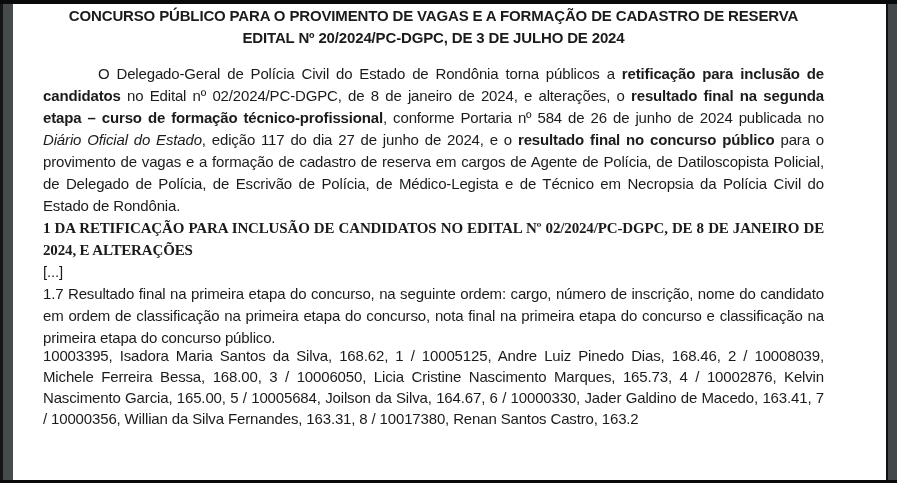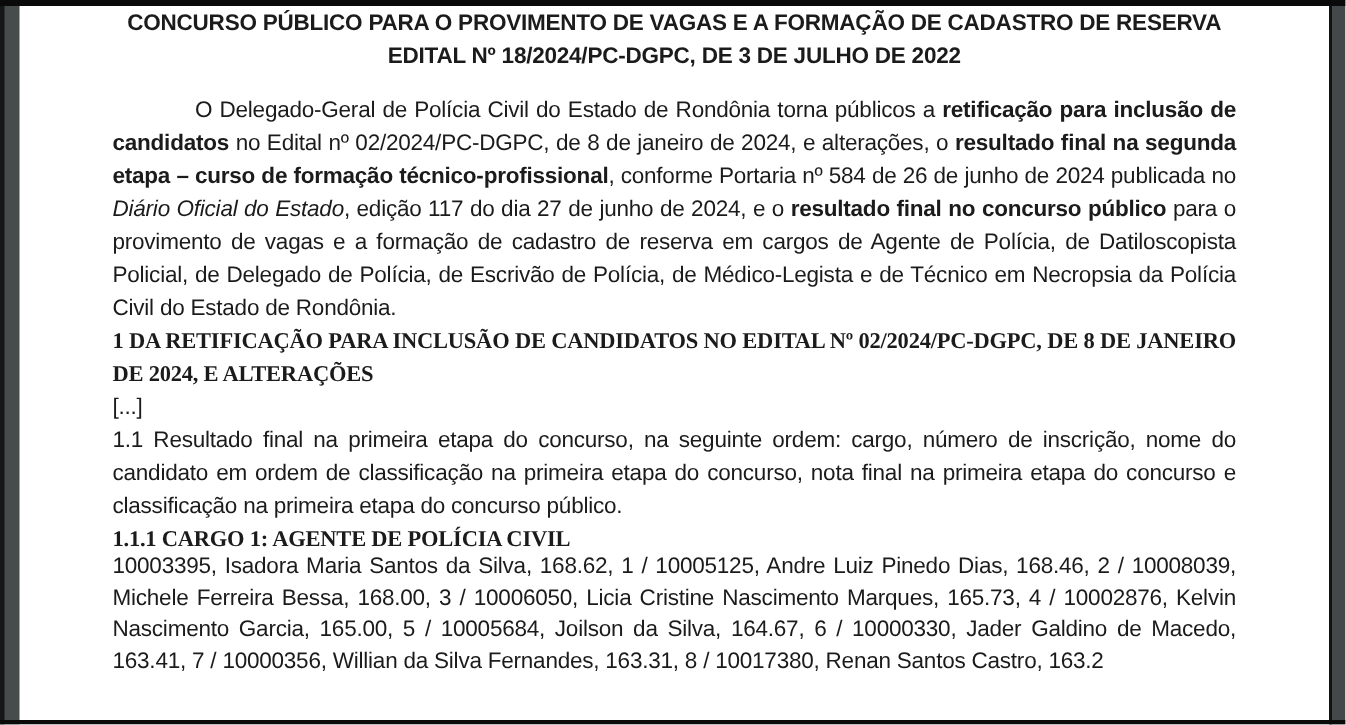--- a/index.html
+++ b/index.html
@@ -9,21 +9,21 @@
     font-family:"Liberation Sans",sans-serif;
   }
   .side-strip{position:absolute;top:0;bottom:0;background:#464b4c;z-index:2;}
   .side-strip.left{left:0;width:13px;border-left:3px solid #141617;box-sizing:border-box;}
   .side-strip.right{right:0;width:11px;background:#43484a;border-left:2px solid #101212;box-sizing:border-box;}
   .edge-bar{position:absolute;left:0;right:0;background:#0a0a0a;z-index:5;}
   .edge-bar.top{top:0;height:4px;}
   .edge-bar.bottom{bottom:0;height:3px;}
   .page{
     position:absolute;left:13px;right:11px;top:0;bottom:0;
-    background:#ffffff;padding:5px 62px 0 62px;z-index:1;
+    background:#ffffff;padding:5px 62px 0 30px;z-index:1;
     font-size:15px;line-height:22px;letter-spacing:-0.15px;
     text-align:justify;
   }
   .doc-title{font-weight:bold;text-align:center;margin:0 0 14px 0;}
   p{margin:0;}
   .intro{text-indent:55px;}
   .heading{font-weight:bold;font-family:Liberation Serif, serif;}
   .results{margin-top:-4px;line-height:21px;}
   b{font-weight:bold;}
   i{font-style:italic;}
@@ -34,29 +34,28 @@
 <div>
   <div class="side-strip left"></div>
   <div class="side-strip right"></div>
   <div class="edge-bar top"></div>
   <div class="edge-bar bottom"></div>
 
   <div class="page">
 
     <header class="doc-title">
       <div>CONCURSO PÚBLICO PARA O PROVIMENTO DE VAGAS E A FORMAÇÃO DE CADASTRO DE RESERVA</div>
-      <div>EDITAL Nº 18/2024/PC-DGPC, DE 3 DE JULHO DE 2022</div>
+      <div>EDITAL Nº 20/2024/PC-DGPC, DE 3 DE JULHO DE 2024</div>
     </header>
 
     <p class="intro"><span>O Delegado-Geral de Polícia Civil do Estado de Rondônia torna públicos a </span><b>retificação para inclusão de candidatos</b><span> no Edital nº 02/2024/PC-DGPC, de 8 de janeiro de 2024, e alterações,  o </span><b>resultado final na segunda etapa – curso de formação técnico-profissional</b><span>, conforme Portaria nº 584 de 26 de junho de 2024 publicada no </span><i>Diário Oficial do Estado</i><span>, edição 117 do dia 27 de junho de 2024, e o </span><b>resultado final no concurso público</b><span> para o provimento de vagas e a formação de cadastro de reserva em cargos de Agente de Polícia, de Datiloscopista Policial, de Delegado de Polícia, de Escrivão de Polícia, de Médico-Legista e de Técnico em Necropsia da Polícia Civil do Estado de Rondônia.</span></p>
 
     <p class="heading">1 DA RETIFICAÇÃO PARA INCLUSÃO DE CANDIDATOS NO EDITAL Nº 02/2024/PC-DGPC, DE 8 DE JANEIRO DE 2024, E ALTERAÇÕES</p>
 
     <p>[...]</p>
 
-    <p>1.1 Resultado final na primeira etapa do concurso, na seguinte ordem: cargo, número de inscrição, nome do candidato em ordem de classificação na primeira etapa do concurso, nota final na primeira etapa do concurso e classificação na primeira etapa do concurso público.</p>
+    <p>1.7 Resultado final na primeira etapa do concurso, na seguinte ordem: cargo, número de inscrição, nome do candidato em ordem de classificação na primeira etapa do concurso, nota final na primeira etapa do concurso e classificação na primeira etapa do concurso público.</p>
 
-    <p class="heading">1.1.1 CARGO 1: AGENTE DE POLÍCIA CIVIL</p>
 
     <p class="results">10003395, Isadora Maria Santos da Silva, 168.62, 1 / 10005125, Andre Luiz Pinedo Dias, 168.46, 2 / 10008039, Michele Ferreira Bessa, 168.00, 3 / 10006050, Licia Cristine Nascimento Marques, 165.73, 4 / 10002876, Kelvin Nascimento Garcia, 165.00, 5 / 10005684, Joilson da Silva, 164.67, 6 / 10000330, Jader Galdino de Macedo, 163.41, 7 / 10000356, Willian da Silva Fernandes, 163.31, 8 / 10017380, Renan Santos Castro, 163.2</p>
 
   </div>
 </div>
 
 </body></html>

